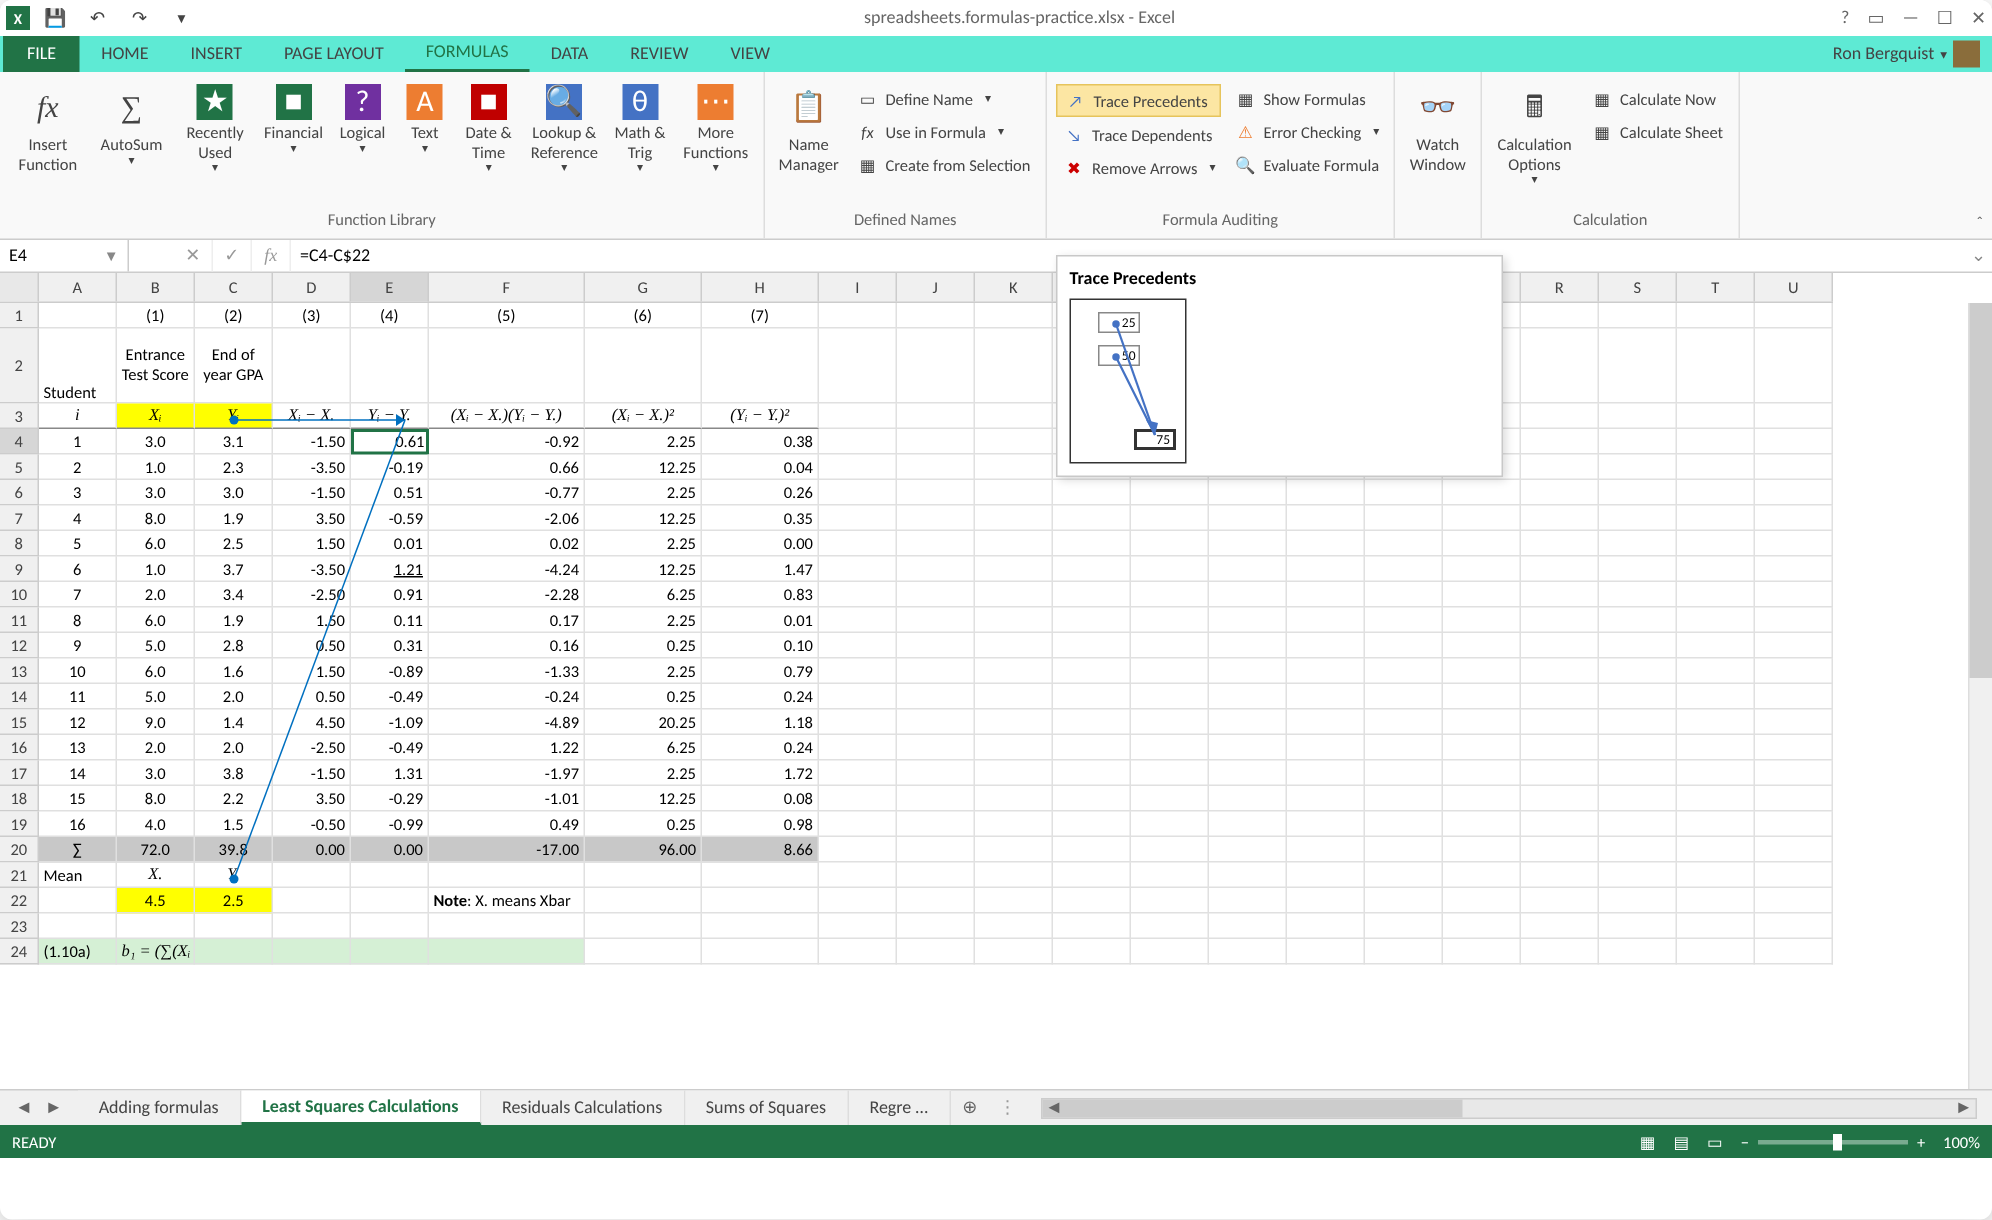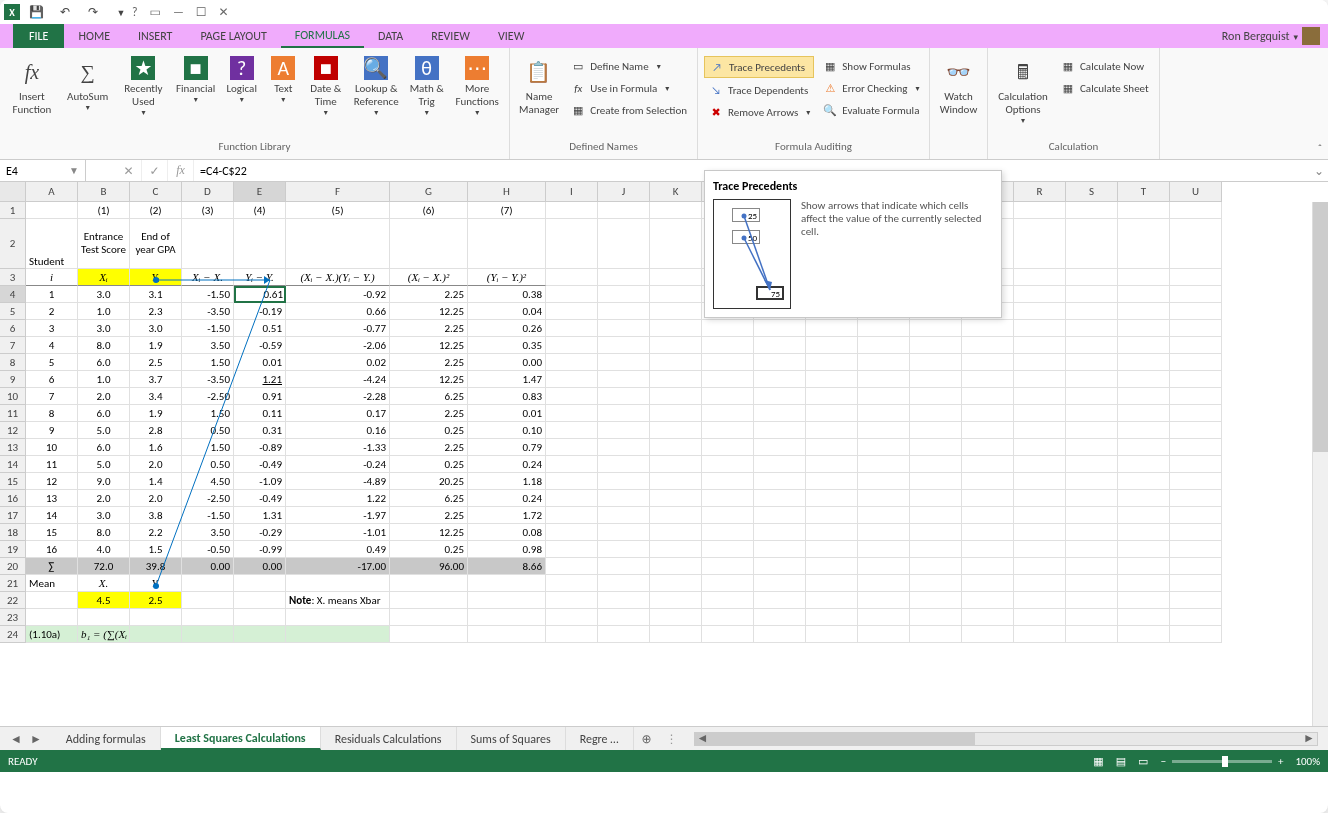--- a/index.html
+++ b/index.html
@@ -3,21 +3,21 @@
 <meta charset="utf-8">
 <style>
 *{box-sizing:border-box;margin:0;padding:0;font-family:"Segoe UI",Calibri,sans-serif}
 body{background:#fff;overflow:hidden;width:1328px;height:813px;position:relative;border-radius:8px;box-shadow:0 4px 20px rgba(0,0,0,.25)}
 .titlebar{height:24px;background:#fff;display:flex;align-items:center;padding:0 4px;font-size:12px}
 .titlebar .left{display:flex;align-items:center;gap:6px}
 .excel-icon{width:16px;height:16px;background:#217346;color:#fff;display:flex;align-items:center;justify-content:center;font-size:10px;font-weight:bold}
 .qat-btn{width:22px;height:22px;display:flex;align-items:center;justify-content:center;color:#444;cursor:pointer}
 .titlebar .title{flex:1;text-align:center;color:#666}
 .titlebar .right{display:flex;gap:12px;color:#666;align-items:center}
-.menubar{height:24px;background:#f0abfc;display:flex;align-items:stretch;padding-left:13px;font-size:12px}
+.menubar{height:24px;background:#5eead4;display:flex;align-items:stretch;padding-left:2px;font-size:12px}
 .file-tab{background:#217346;color:#fff;padding:0 16px;display:flex;align-items:center;font-size:12px}
 .menu-tab{padding:0 14px;display:flex;align-items:center;color:#444;cursor:pointer}
 .menu-tab.active{color:#217346;border-bottom:2px solid #217346;font-weight:normal}
 .user{margin-left:auto;padding:0 8px;display:flex;align-items:center;gap:4px;color:#444}
 .avatar{width:18px;height:18px;background:#8a6d3b}
 .ribbon{height:112px;background:#f9f9f9;border-bottom:1px solid #ccc;display:flex;font-size:11px;color:#444;position:relative}
 .rgroup{border-right:1px solid #ddd;display:flex;flex-direction:column;padding:4px 6px}
 .rgroup .body{flex:1;display:flex;align-items:flex-start;gap:4px}
 .rgroup .label{text-align:center;font-size:11px;color:#666;padding-bottom:2px}
 .btn-lg{display:flex;flex-direction:column;align-items:center;justify-content:flex-start;width:58px;padding:4px 2px;cursor:pointer;text-align:center;line-height:1.2}
@@ -75,20 +75,21 @@
 <body>
 
 <div class="titlebar">
   <div class="left">
     <span class="excel-icon">X</span>
     <span class="qat-btn">💾</span>
     <span class="qat-btn">↶</span>
     <span class="qat-btn">↷</span>
     <span class="qat-btn" style="font-size:9px">▼</span>
   </div>
+  <div class="title">spreadsheets.formulas-practice.xlsx - Excel</div>
   <div class="right">
     <span>?</span>
     <span>▭</span>
     <span>—</span>
     <span>☐</span>
     <span>✕</span>
   </div>
 </div>
 
 <div class="menubar">
@@ -894,21 +895,20 @@
       <div class="mini-cell" style="left:18px;top:30px">50</div>
       <div class="mini-cell" style="left:42px;top:86px;border:2px solid #333">75</div>
       <svg style="position:absolute;left:0;top:0" width="78" height="110">
         <line x1="30" y1="16" x2="56" y2="90" stroke="#4472c4" stroke-width="1.5"></line>
         <circle cx="30" cy="16" r="2.5" fill="#4472c4"></circle>
         <line x1="30" y1="38" x2="56" y2="90" stroke="#4472c4" stroke-width="1.5"></line>
         <circle cx="30" cy="38" r="2.5" fill="#4472c4"></circle>
         <polygon points="56,90 50,80 58,82" fill="#4472c4"></polygon>
       </svg>
     </div>
-    <div style="flex:1;color:#555">Show arrows that indicate which cells affect the value of the currently selected cell.</div>
   </div>
 </div>
 
 <div class="tabbar">
   <div class="tnav">
     <span>◄</span>
     <span>►</span>
   </div>
   <div id="sheets" style="display:flex;height:100%">
       <div class="stab">Adding formulas</div>

